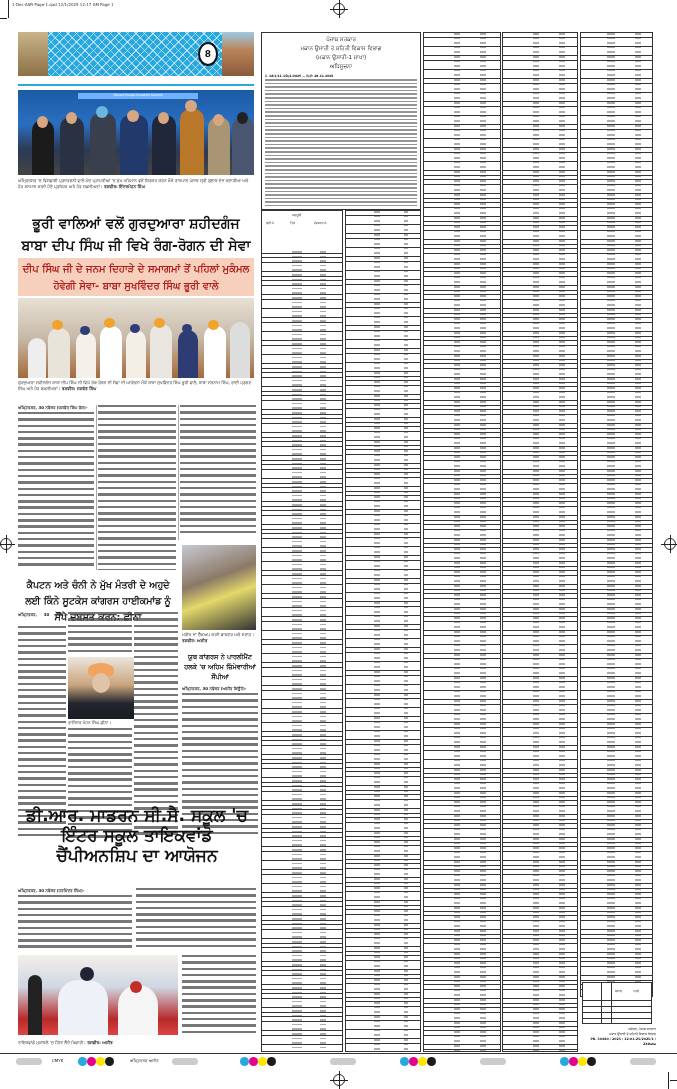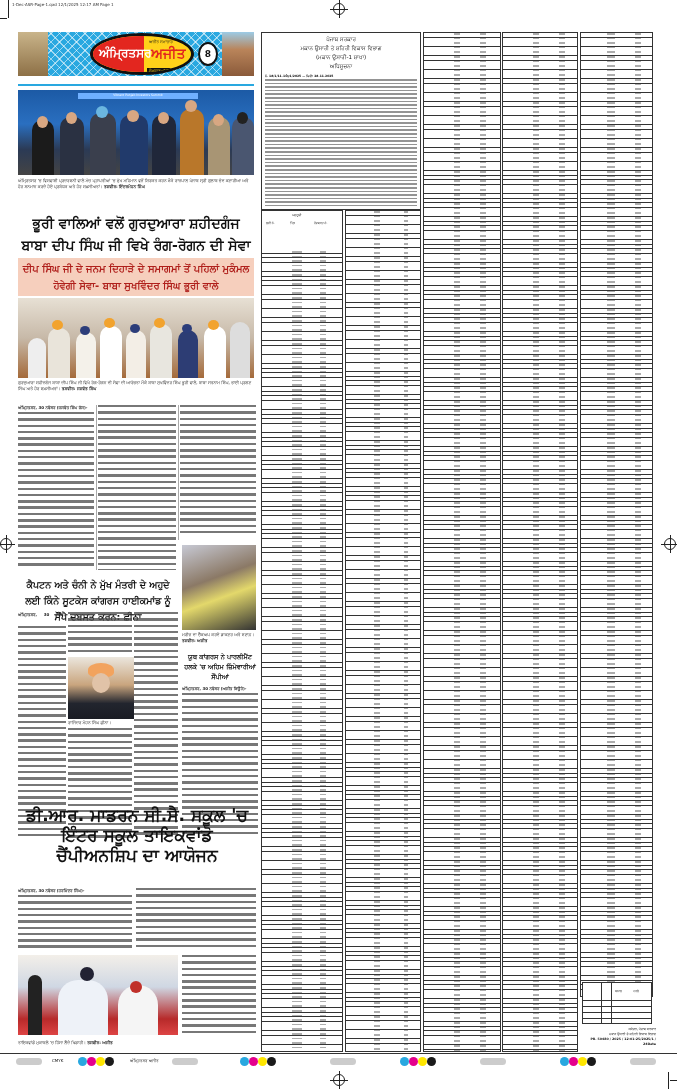--- a/index.html
+++ b/index.html
@@ -70,27 +70,20 @@
 <div class="reg-mark" style="left:333px;top:1074px;"></div>
 <div class="crop" style="left:0;top:18px;width:7px;height:1px;"></div>
 <div class="crop" style="left:8px;top:0;width:1px;height:18px;"></div>
 <div class="crop" style="left:670px;top:1080px;width:7px;height:1px;"></div>
 <div class="crop" style="left:668px;top:1072px;width:1px;height:17px;"></div>
 
 <div class="masthead">
   <div class="pattern"></div>
   <div class="temple"></div>
   <div class="tower"></div>
-  <div class="oval">
-    <div class="red"></div>
-    <span class="name1">ਅੰਮ੍ਰਿਤਸਰ</span>
-    <span class="tag">ਅਜੀਤ ਸਮਾਚਾਰ</span>
-    <span class="name2">ਅਜੀਤ</span>
-    <span class="date">ਸੋਮਵਾਰ, 1 ਦਸੰਬਰ 2025</span>
-  </div>
   <div class="pageno">8</div>
 </div>
 <div class="rule-blue"></div>
 
 <div class="photo photo1">
   <div class="banner">Vibrant Punjab Investors Summit</div>
   <div class="person" style="left:14px;width:22px;height:55px;background:#1b1b1b;"></div>
     <div class="head" style="left:19px;top:26px;width:11px;height:12px;"></div>
   <div class="person" style="left:42px;width:24px;height:58px;background:#2a3142;"></div>
     <div class="head" style="left:48px;top:22px;width:11px;height:12px;"></div>

